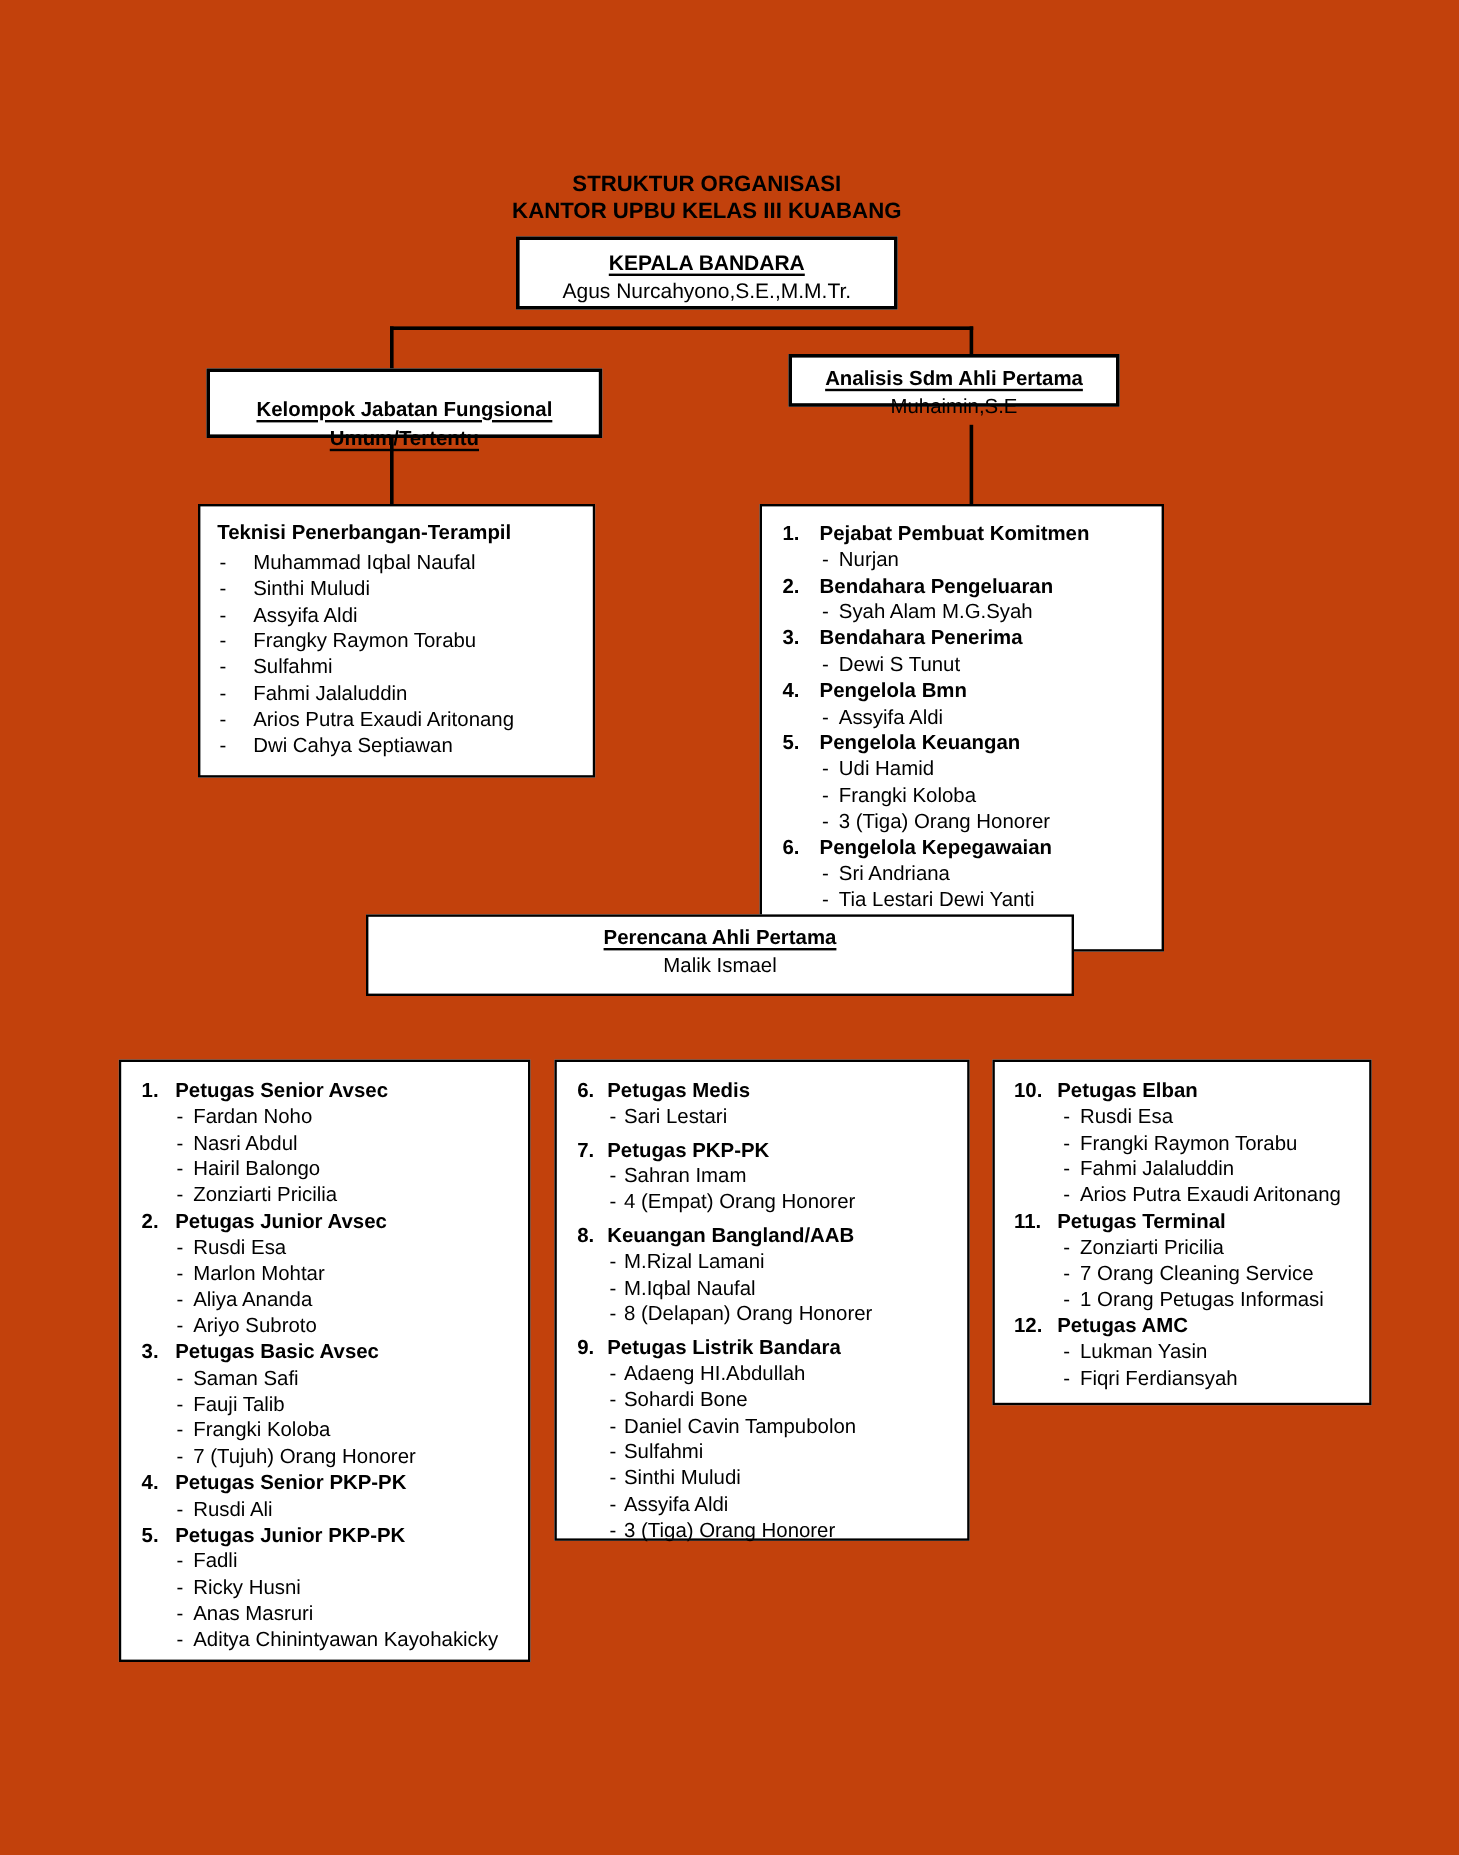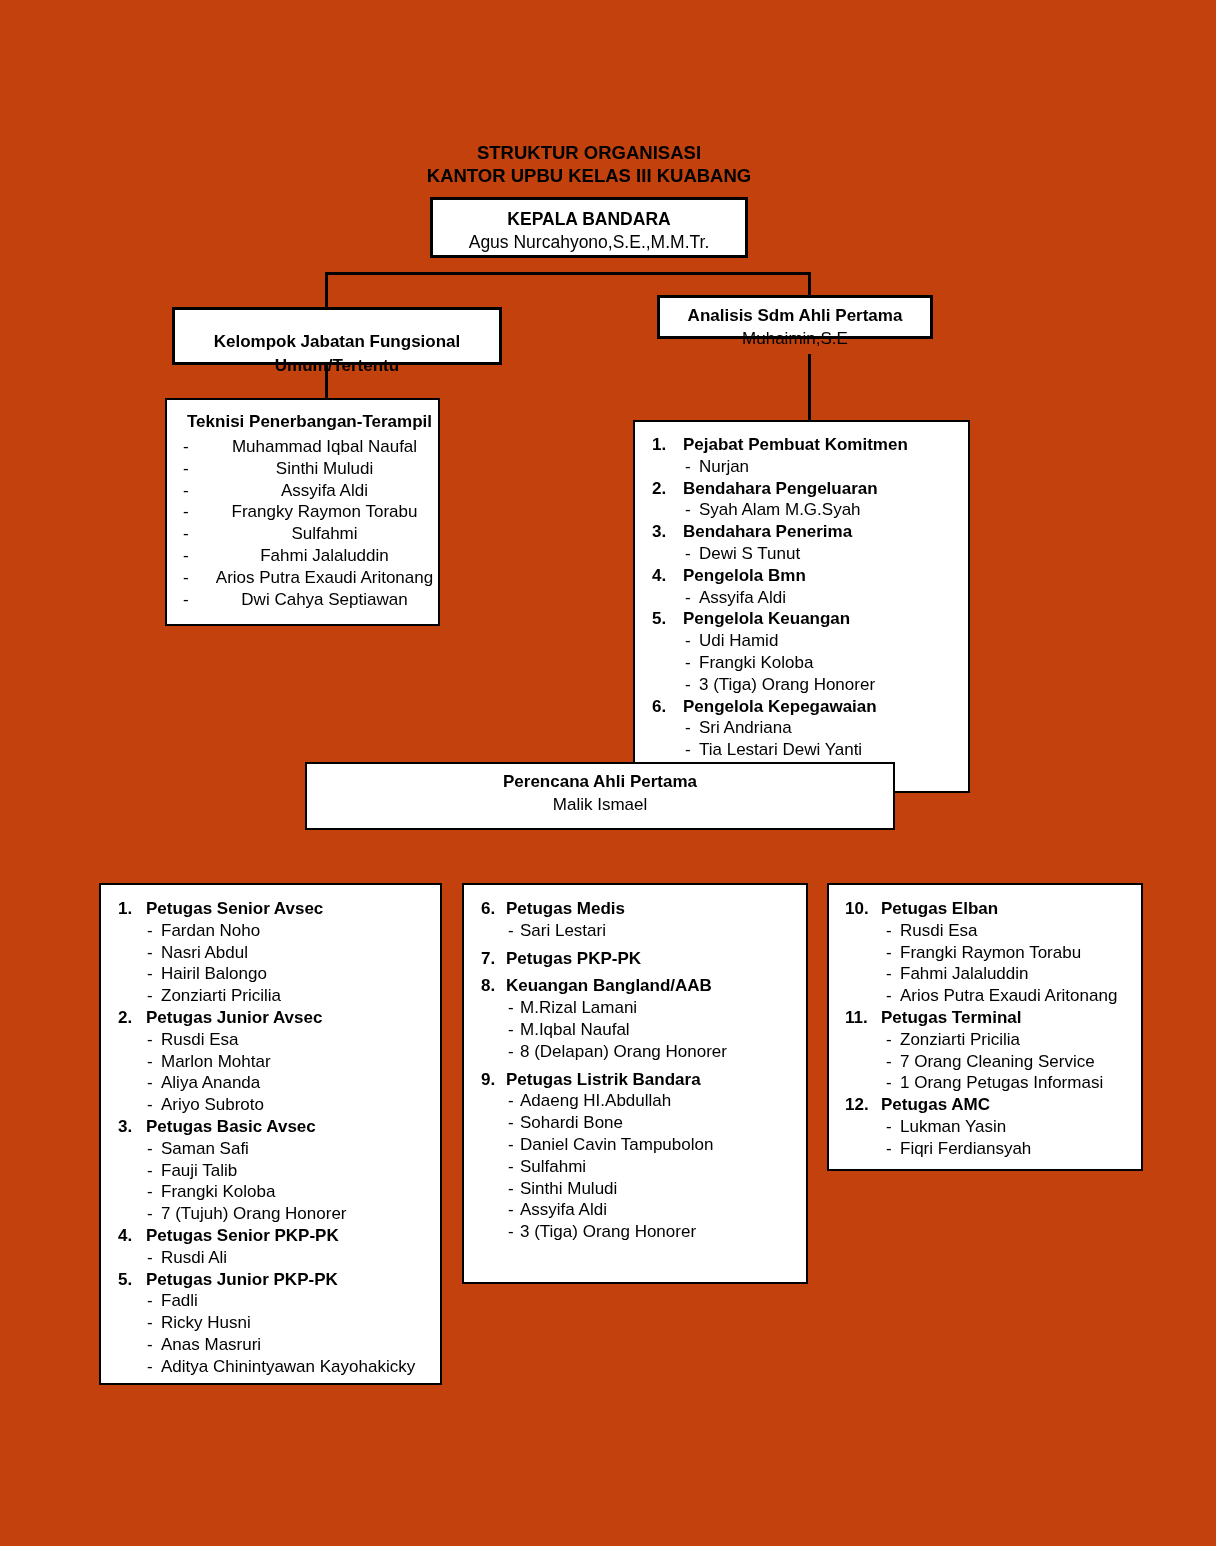--- a/index.html
+++ b/index.html
@@ -11,21 +11,21 @@
     position:absolute; left:0; top:141px; width:1178px;
     text-align:center; font-weight:bold; font-size:18.5px; line-height:23px;
   }
   .box {
     position:absolute; border:2px solid #000; background:#fff; box-sizing:border-box;
   }
   .box.heavy { border-width:3px; }
   .line { position:absolute; background:#000; }
   .center { text-align:center; }
   .hd-u {
-    font-weight:bold; 
+    font-weight:bold; text-decoration:underline;
     text-decoration-thickness:2px; text-underline-offset:3px;
   }
   
   .kepala { padding-top:8px; font-size:17.5px; line-height:23px; }
   .kelompok { padding-top:20px; font-size:17px; line-height:24px; }
   .analisis { padding-top:7px; font-size:17px; line-height:22.5px; }
   .perencana { padding-top:6px; font-size:17px; line-height:23px; }
   
   .listbox { font-size:17px; }
   .listbox .box-heading { font-weight:bold; font-size:17px; line-height:23px; padding:10px 0 1px 14px; }
@@ -79,21 +79,21 @@
   <div class="box heavy kelompok center" style="left:172px; top:307px; width:330px; height:58px;">
     <div class="hd-u">Kelompok Jabatan Fungsional</div>
     <div class="hd-u">Umum/Tertentu</div>
   </div>
 
   <div class="box heavy analisis center" style="left:657px; top:295px; width:276px; height:44px;">
     <div class="hd-u">Analisis Sdm Ahli Pertama</div>
     <div>Muhaimin,S.E</div>
   </div>
 
-  <div class="box listbox teknisi-box" style="left:165px; top:398px; width:275px; height:228px;text-align:center;">
+  <div class="box listbox teknisi-box" style="left:165px; top:420px; width:331px; height:228px;">
     <div class="box-heading">Teknisi Penerbangan-Terampil</div>
     <div class="memberlist">
 
         <div class="member">Muhammad Iqbal Naufal</div>
 
         <div class="member">Sinthi Muludi</div>
 
         <div class="member">Assyifa Aldi</div>
 
         <div class="member">Frangky Raymon Torabu</div>
@@ -288,20 +288,26 @@
 
               <div class="member">Sari Lestari</div>
             </div>
         </div>
 
         <div class="group">
           <div class="ghead">
             <span class="gnum">7.</span>
             <span>Petugas PKP-PK</span>
           </div>
+          <div>
+
+              <div class="member">Sahran Imam</div>
+
+              <div class="member">4 (Empat) Orang Honorer</div>
+            </div>
         </div>
 
         <div class="group">
           <div class="ghead">
             <span class="gnum">8.</span>
             <span>Keuangan Bangland/AAB</span>
           </div>
           <div>
 
               <div class="member">M.Rizal Lamani</div>

